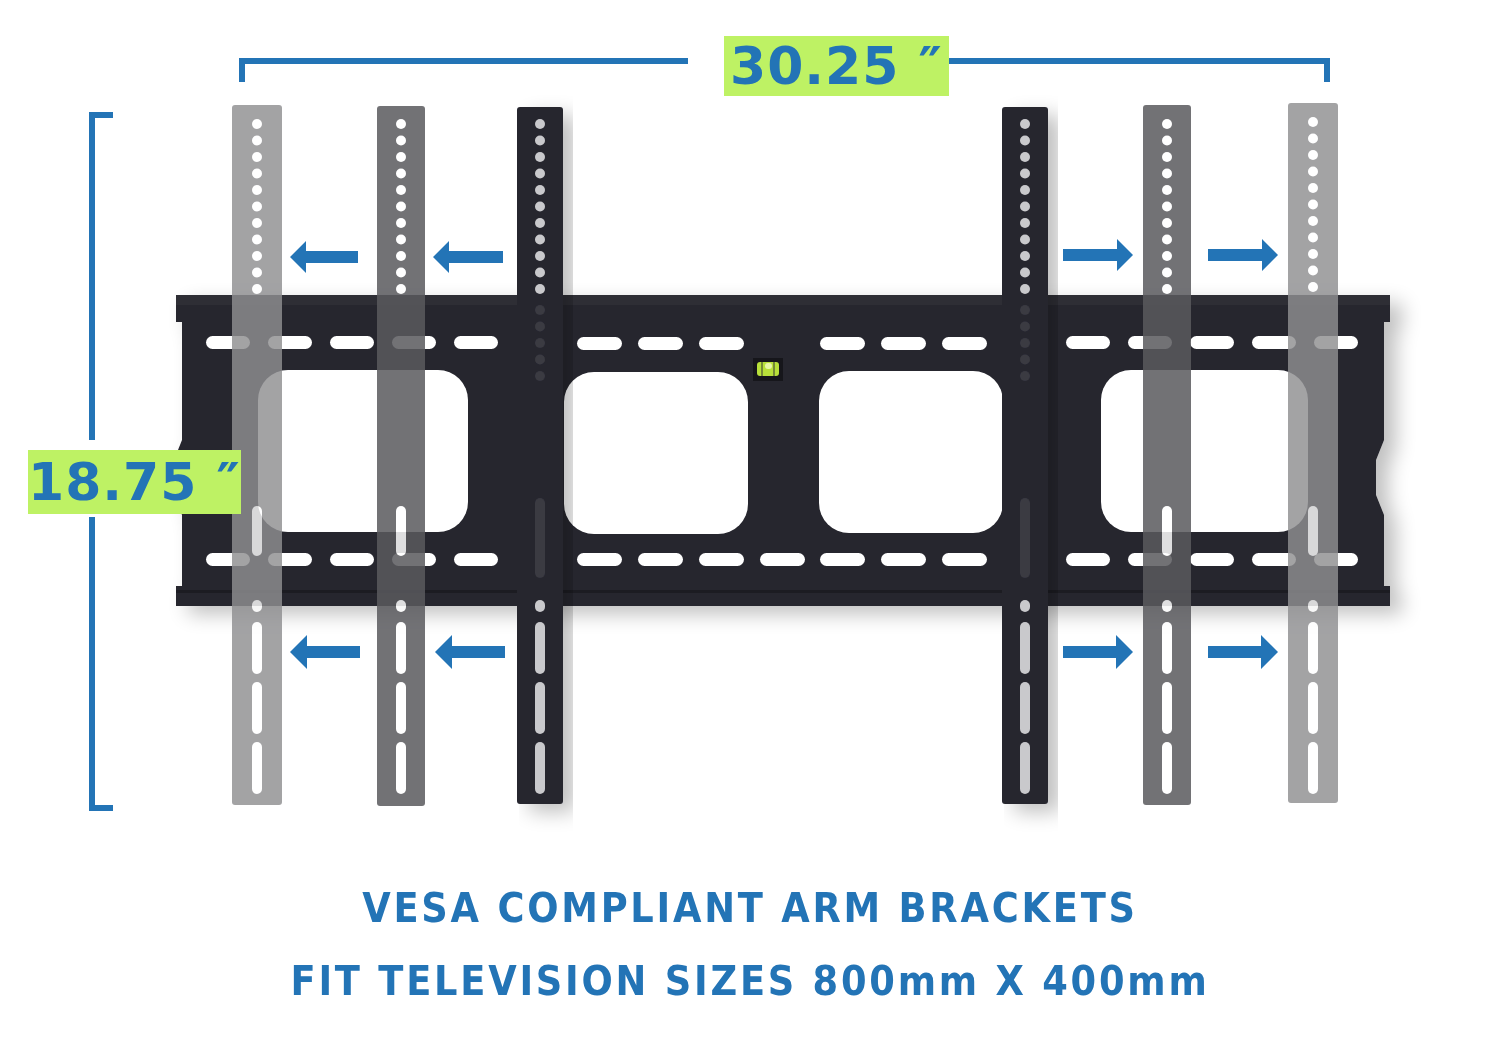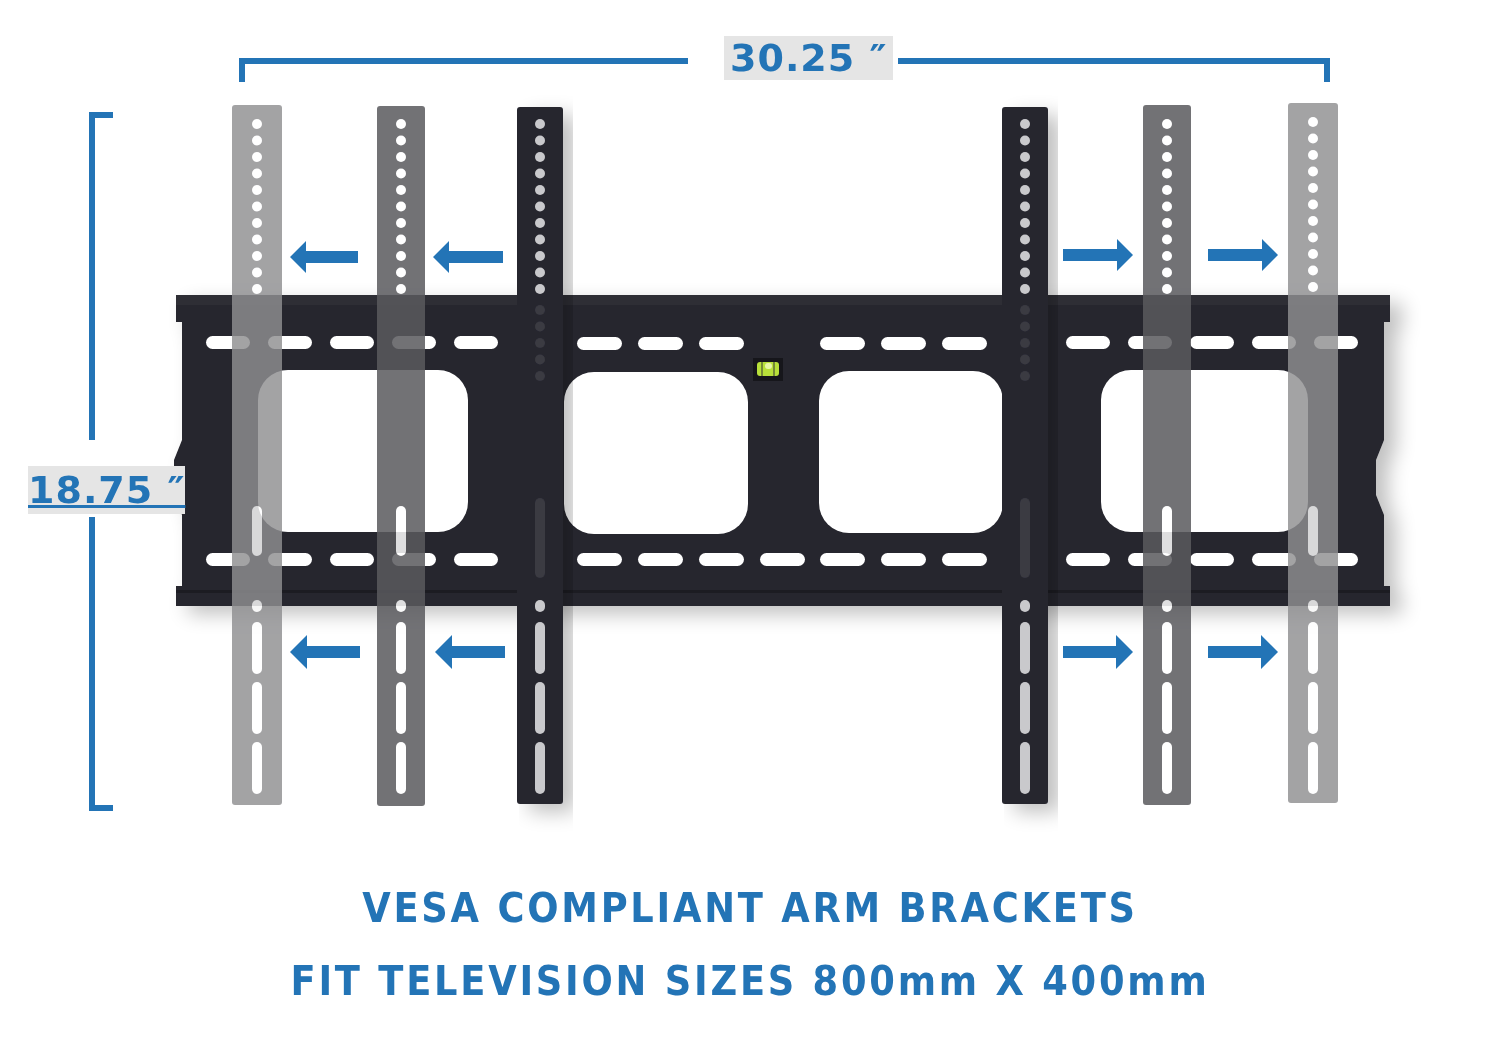--- a/index.html
+++ b/index.html
@@ -1,17 +1,17 @@
 <!DOCTYPE html>
 <html><head>
   <meta charset="utf-8">
   <style>
     html, body { margin: 0; padding: 0; background: #ffffff; }
     body { width: 1500px; height: 1050px; position: relative; overflow: hidden; font-family: "DejaVu Sans", sans-serif; }
-    .dim-label { position: absolute; color: var(--accent); font-weight: bold; font-size: 38px; letter-spacing: 1px; background: #e5e5e5; white-space: nowrap; }
+    .dim-label { position: absolute; color: var(--accent); font-weight: bold; font-size: 52px; letter-spacing: 1px; background: #bef264; white-space: nowrap; }
     .caption { position: absolute; left: 0; width: 1500px; text-align: center; color: var(--accent); font-weight: bold; font-size: 40px; letter-spacing: 3px; font-family: "DejaVu Sans", sans-serif; white-space: nowrap; transform: scaleX(0.92); }
     svg { position: absolute; left: 0; top: 0; }
   </style>
 </head>
 <body>
 
 <div id="root" style="--accent:#2374b6;">
 
   <svg width="1500" height="1050" viewBox="0 0 1500 1050">
     <defs>
@@ -202,17 +202,17 @@
 
     <g fill="#2374b6">
       <path d="M290,652 L307,635 L307,646 L360,646 L360,658 L307,658 L307,669 Z"></path>
       <path d="M435,652 L452,635 L452,646 L505,646 L505,658 L452,658 L452,669 Z"></path>
       <path d="M1133,652 L1116,635 L1116,646 L1063,646 L1063,658 L1116,658 L1116,669 Z"></path>
       <path d="M1278,652 L1261,635 L1261,646 L1208,646 L1208,658 L1261,658 L1261,669 Z"></path>
     </g>
   </svg>
 
   <div class="dim-label" style="left:724px; top:36px; padding:0 6px;">30.25 ″</div>
-  <div class="dim-label" style="left:28px; top:466px; padding:2px 0;text-decoration:underline;">18.75 ″</div>
+  <div class="dim-label" style="left:28px; top:450px; padding:2px 0;">18.75 ″</div>
 
   <div class="caption" style="top:885px;">VESA COMPLIANT ARM BRACKETS</div>
   <div class="caption" style="top:958px;">FIT TELEVISION SIZES 800mm X 400mm</div>
 </div>
 
 </body></html>

